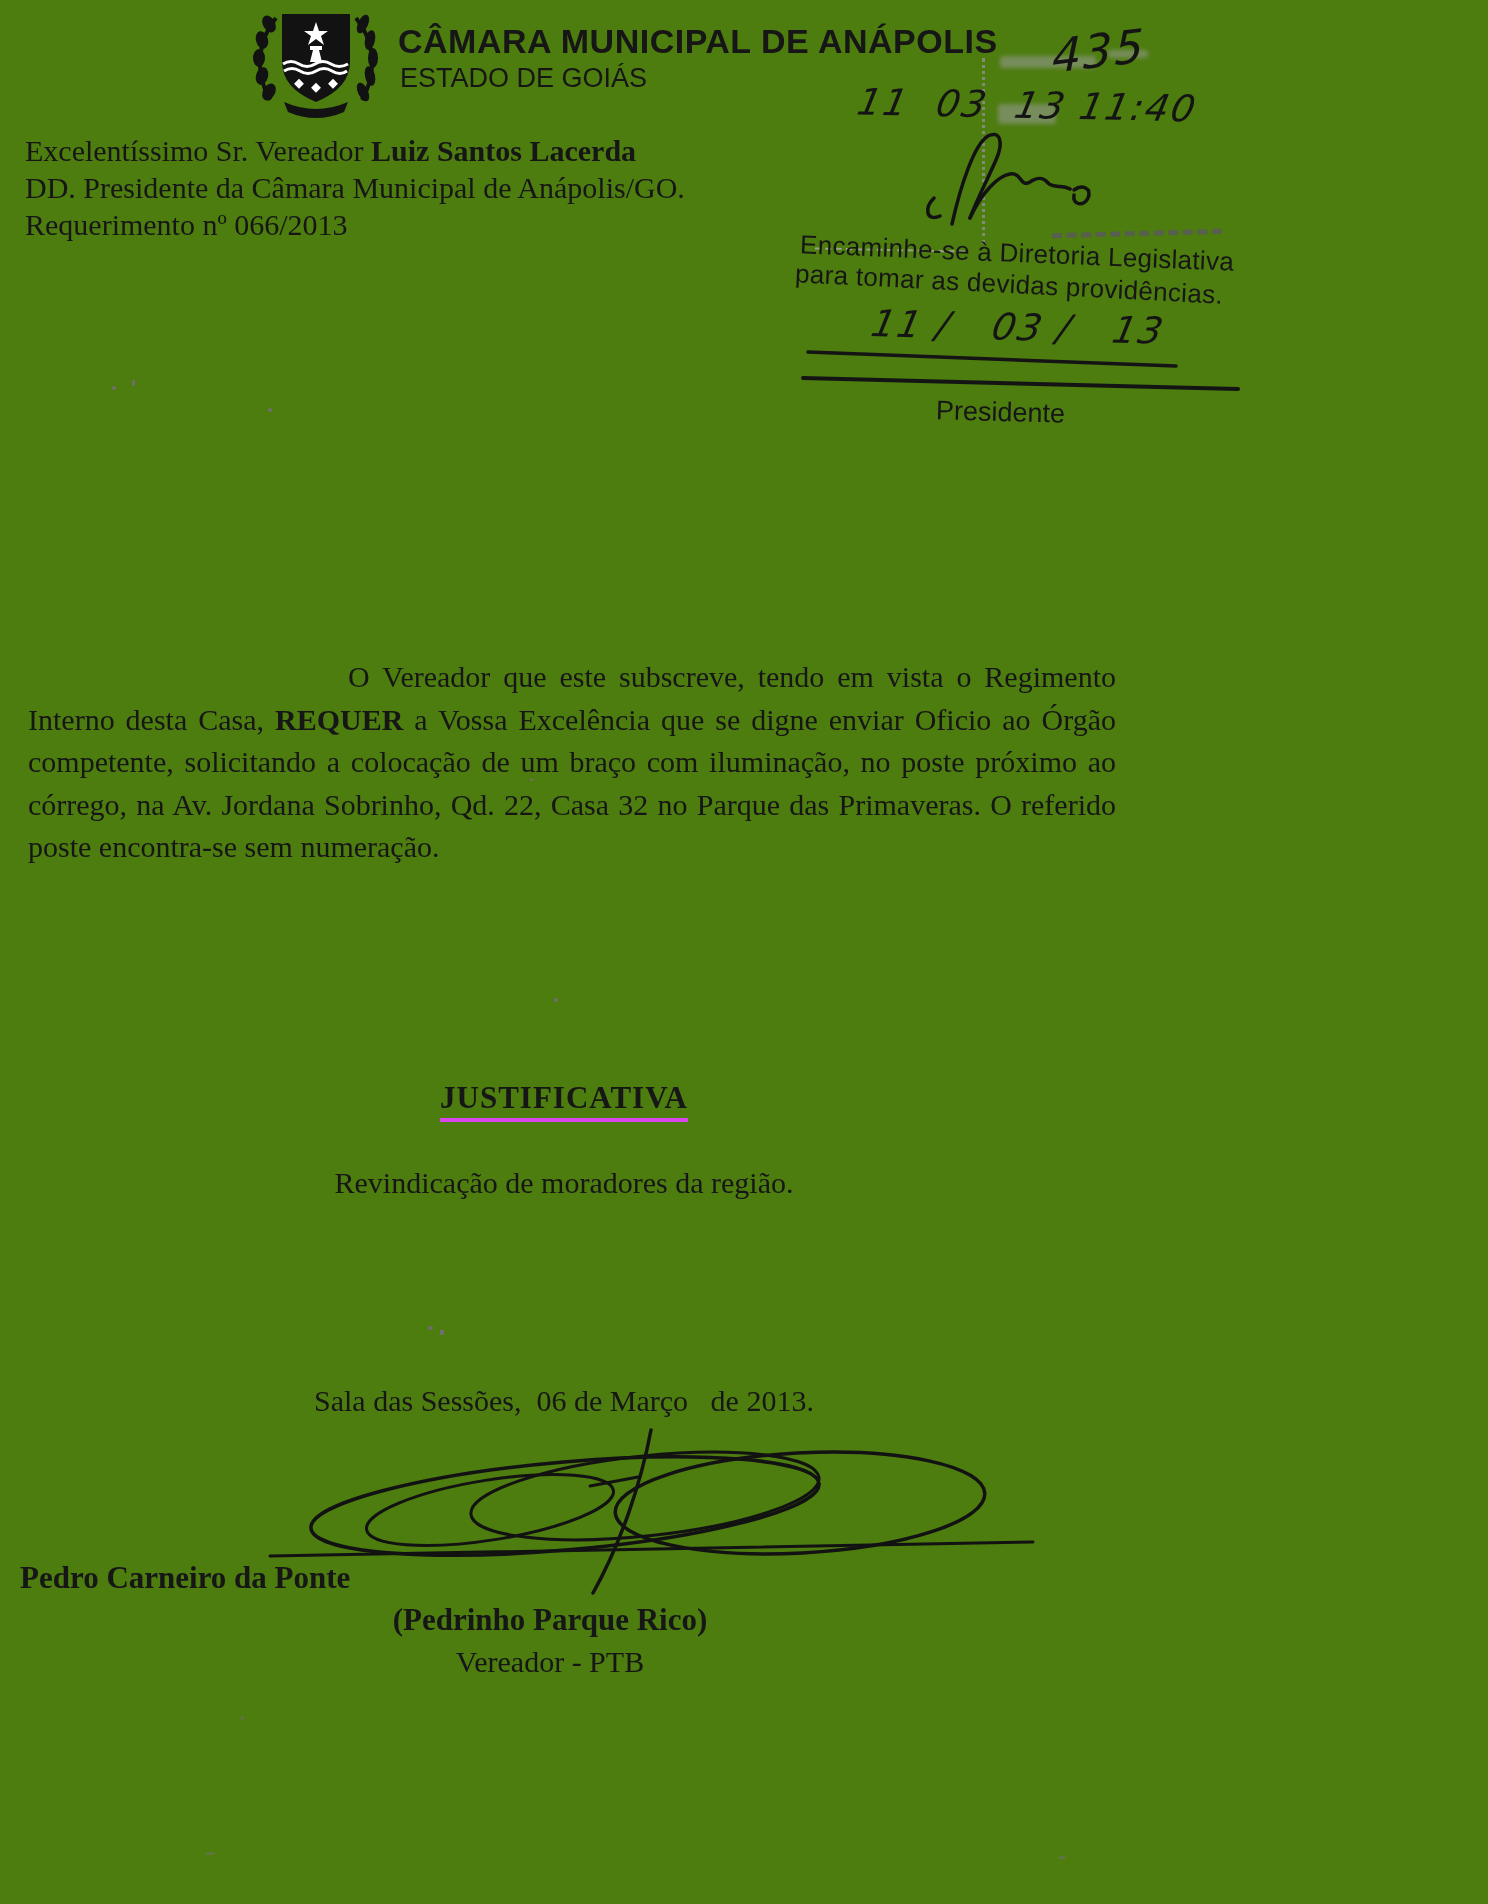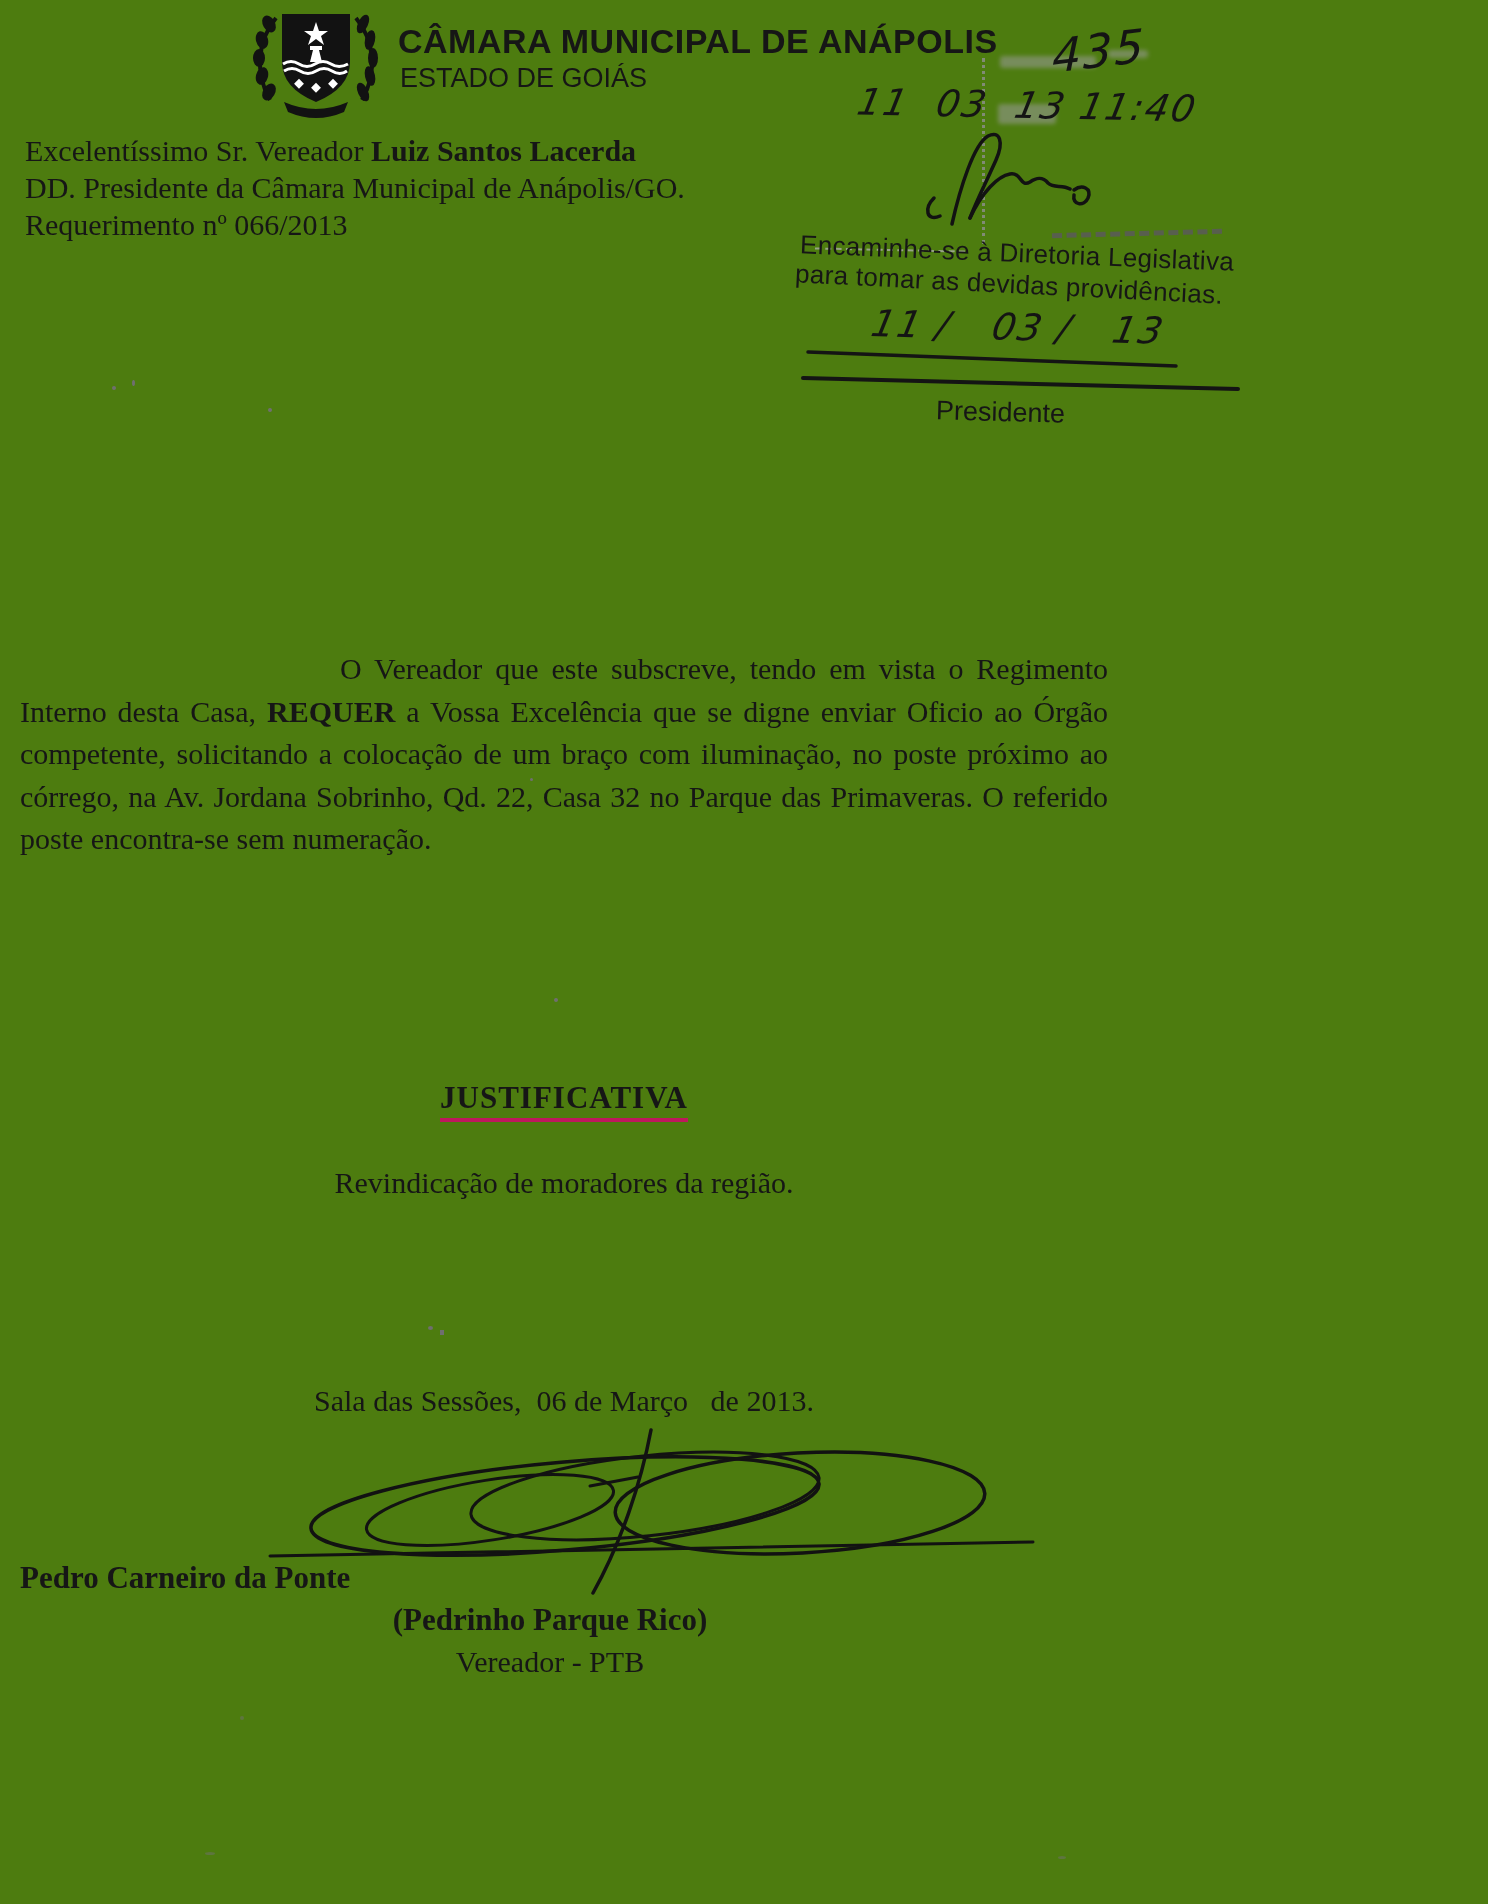--- a/index.html
+++ b/index.html
@@ -35,26 +35,26 @@
   .president-label { left:936px; top:397px; font-size:27px; transform:rotate(1.5deg); }
 
   
   .addr { left:25px; top:132px; font-size:30px; line-height:37px; }
 
   
   .body-par {
     left:20px; top:648px; width:1088px;
     font-size:30px; line-height:42.5px;
     text-align: justify; text-indent: 320px;
-    margin:0;
+    margin:8px;
   }
 
   
   .just-title { left:20px; top:1080px; width:1088px; text-align:center; font-size:31px; font-weight:bold; }
-  .just-title span { border-bottom:4px solid #be185d; padding-bottom:3px; letter-spacing:1px; }
+  .just-title span { border-bottom:4px solid #d946ef; padding-bottom:3px; letter-spacing:1px; }
   .just-text  { left:20px; top:1166px; width:1088px; text-align:center; font-size:30px; }
 
   
   .place-date { left:20px; top:1384px; width:1088px; text-align:center; font-size:30px; }
 
   
   .signer-name { left:20px; top:1560px; width:1060px; text-align:left; font-size:31px; font-weight:bold; }
   .signer-nick { left:20px; top:1602px; width:1060px; text-align:center; font-size:31px; font-weight:bold; }
   .signer-role { left:20px; top:1645px; width:1060px; text-align:center; font-size:30px; }
 

